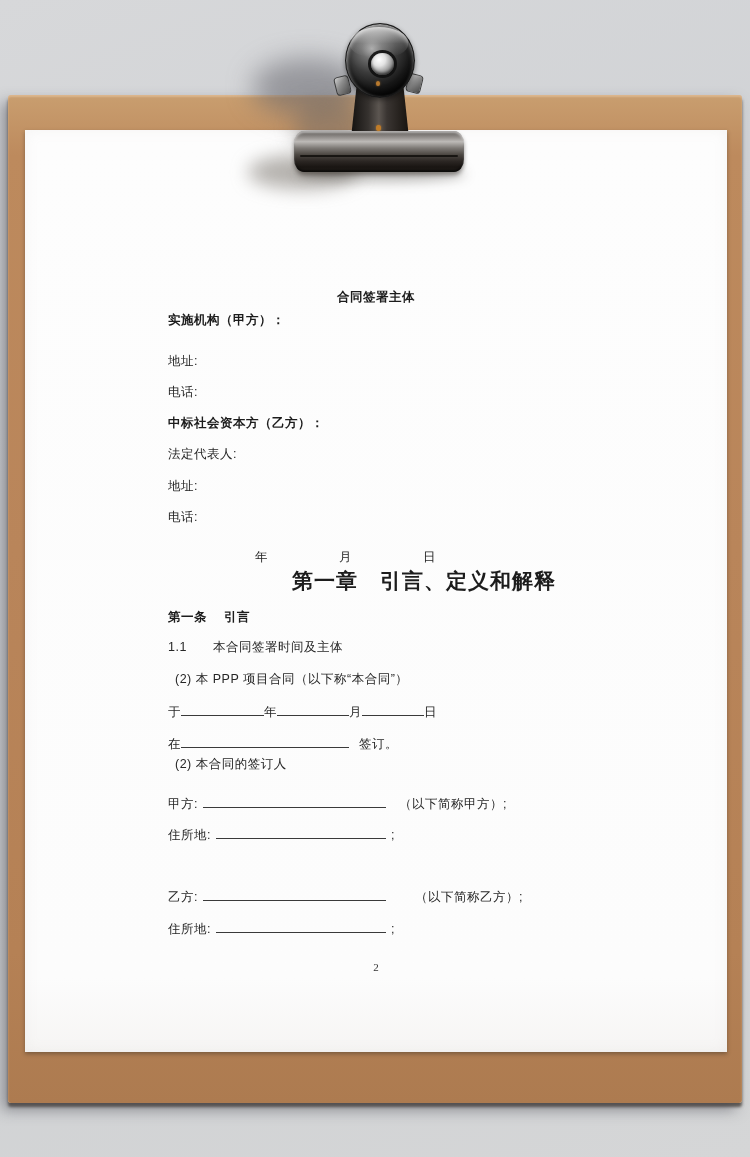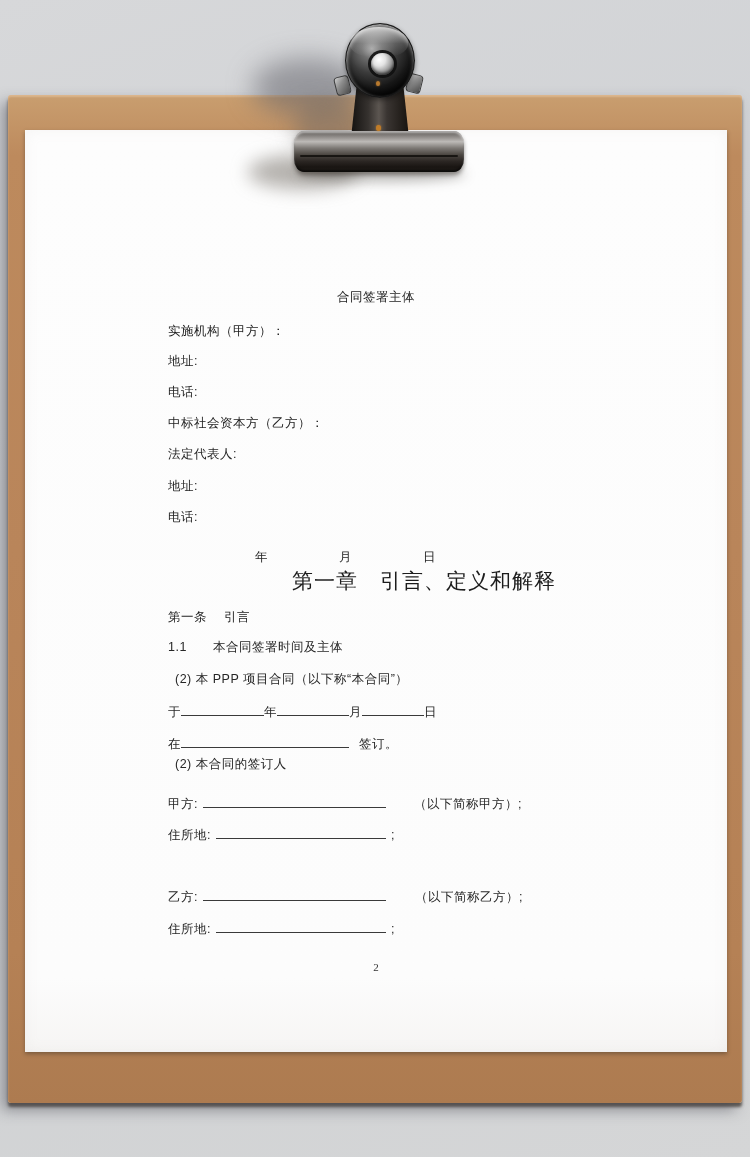--- a/index.html
+++ b/index.html
@@ -26,21 +26,21 @@
   
   .paper{
     position:absolute;left:25px;top:130px;width:702px;height:922px;
     background:linear-gradient(180deg,#fdfdfd 0%,#fcfcfc 92%,#f6f5f4 100%);
     box-shadow:0 2px 4px rgba(60,50,40,0.45), inset 0 0 14px rgba(180,170,160,0.10);
   }
   .line{
     position:absolute;left:143px;height:16px;
     font-size:12.5px;color:#262626;white-space:nowrap;letter-spacing:0.5px;
   }
-  .bold{font-weight:normal;color:#1c1c1c;}
+  .bold{font-weight:bold;color:#1c1c1c;}
   .center{left:0;width:702px;text-align:center;}
   .chapter{font-size:21px;letter-spacing:1px;padding-left:48px;}
   .blank{
     display:inline-block;height:12px;vertical-align:baseline;
     border-bottom:1px solid #3a3a3a;margin:0 5px;
   }
   .sp70{display:inline-block;width:71px;}
   .pagenum{
     position:absolute;left:0;top:831px;width:702px;text-align:center;
     font-family:"Liberation Serif","DejaVu Serif",serif;
@@ -118,21 +118,21 @@
 <body>
 
 <div class="scene">
 
   <div class="board"></div>
 
   <div class="paper">
 
     <div class="line bold center" style="top:159px">合同签署主体</div>
 
-    <div class="line bold" style="top:193px">实施机构（甲方）：</div>
+    <div class="line bold" style="top:182px">实施机构（甲方）：</div>
 
     <div class="line" style="top:223px">地址:</div>
 
     <div class="line" style="top:254px">电话:</div>
 
     <div class="line bold" style="top:285px">中标社会资本方（乙方）：</div>
 
     <div class="line" style="top:316px">法定代表人:</div>
 
     <div class="line" style="top:348px">地址:</div>
@@ -155,21 +155,21 @@
       <span>于</span><span class="blank" style="width:83px;margin:0"></span><span>年</span><span class="blank" style="width:72px;margin:0"></span><span>月</span><span class="blank" style="width:62px;margin:0"></span><span>日</span>
     </div>
 
     <div class="line" style="top:605px">
       <span>在</span><span class="blank" style="width:168px;margin:0 10px 0 0"></span><span>签订。</span>
     </div>
 
     <div class="line" style="top:626px;left:150px">(2) 本合同的签订人</div>
 
     <div class="line" style="top:665px">
-      <span>甲方:</span><span class="blank" style="width:183px"></span><span style="margin-left:23px">（以下简称甲方）;</span>
+      <span>甲方:</span><span class="blank" style="width:183px"></span><span style="margin-left:8px">（以下简称甲方）;</span>
     </div>
 
     <div class="line" style="top:696px">
       <span>住所地:</span><span class="blank" style="width:170px"></span><span>;</span>
     </div>
 
 
     <div class="line" style="top:758px">
       <span>乙方:</span><span class="blank" style="width:183px"></span><span style="margin-left:24px">（以下简称乙方）;</span>
     </div>

